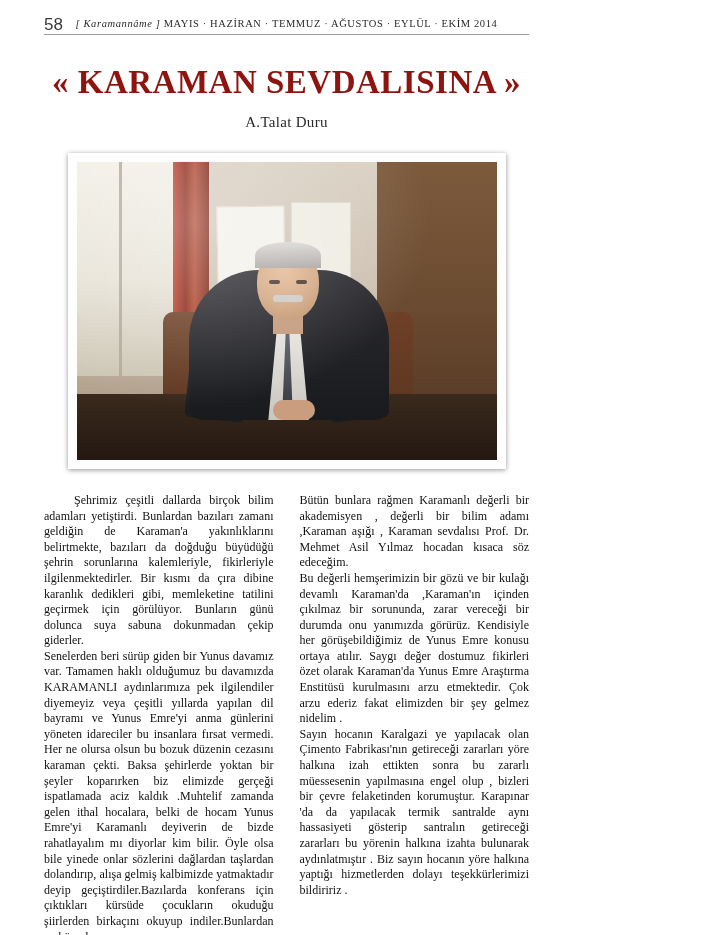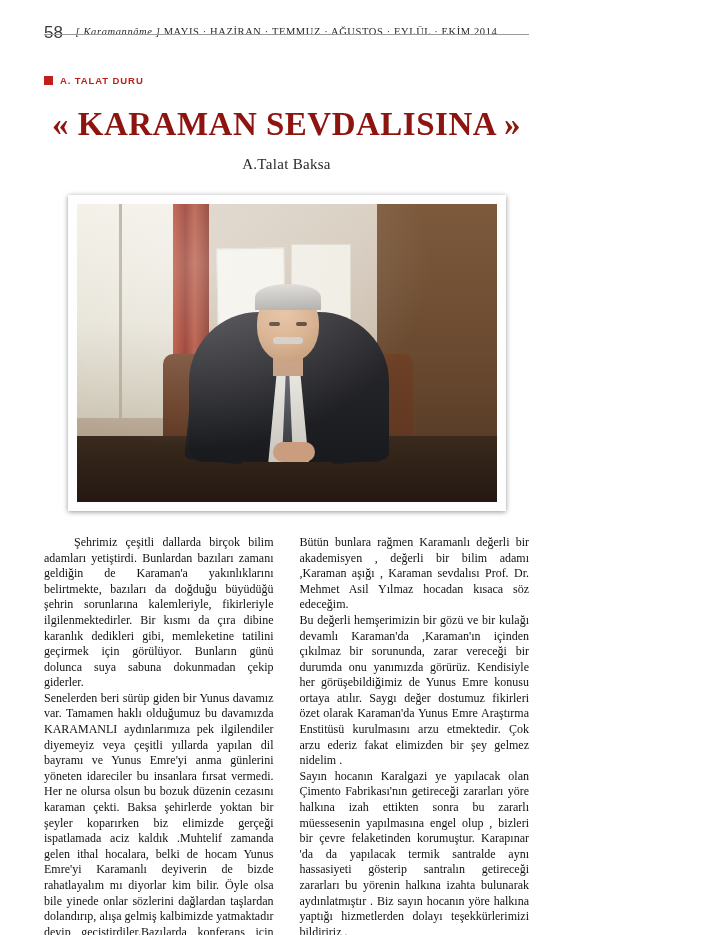--- a/index.html
+++ b/index.html
@@ -13,21 +13,21 @@
     font-family: "Liberation Serif", serif;
     color: #1a1a1a;
     overflow: hidden;
     position: relative;
   }
   .page {
     position: relative;
     width: 573px;
     height: 935px;
     box-sizing: border-box;
-    padding: 12px 44px;
+    padding: 4px 44px;
   }
 
   
   .header {
     position: relative;
     height: 40px;
     display: flex;
     align-items: flex-start;
     padding-top: 10px;
     box-sizing: border-box;
@@ -261,28 +261,24 @@
   <div class="header">
     <div class="page-number">58</div>
     <div class="header-center">
       <span class="issue-name">[ Karamannâme ]</span>
       <span>MAYIS · HAZİRAN · TEMMUZ · AĞUSTOS · EYLÜL · EKİM  2014</span>
     </div>
     <div class="page-number" style="visibility:hidden;"></div>
   </div>
   <div class="header-rule"></div>
 
-  <div class="author-kicker">
-    <span class="kicker-square"></span>
-    <span class="kicker-text">A. TALAT DURU</span>
-  </div>
 
   <div class="title-block">
     <div class="title-sub">« KARAMAN SEVDALISINA »</div>
-    <div class="title-byline">A.Talat Baksa</div>
+    <div class="title-byline">A.Talat Duru</div>
   </div>
 
   <div class="photo-wrap">
     <div class="photo">
       <div class="ph-wall"></div>
       <div class="ph-window"></div>
       <div class="ph-curtain"></div>
       <div class="ph-paper"></div>
       <div class="ph-paper2"></div>
       <div class="ph-door"></div>

